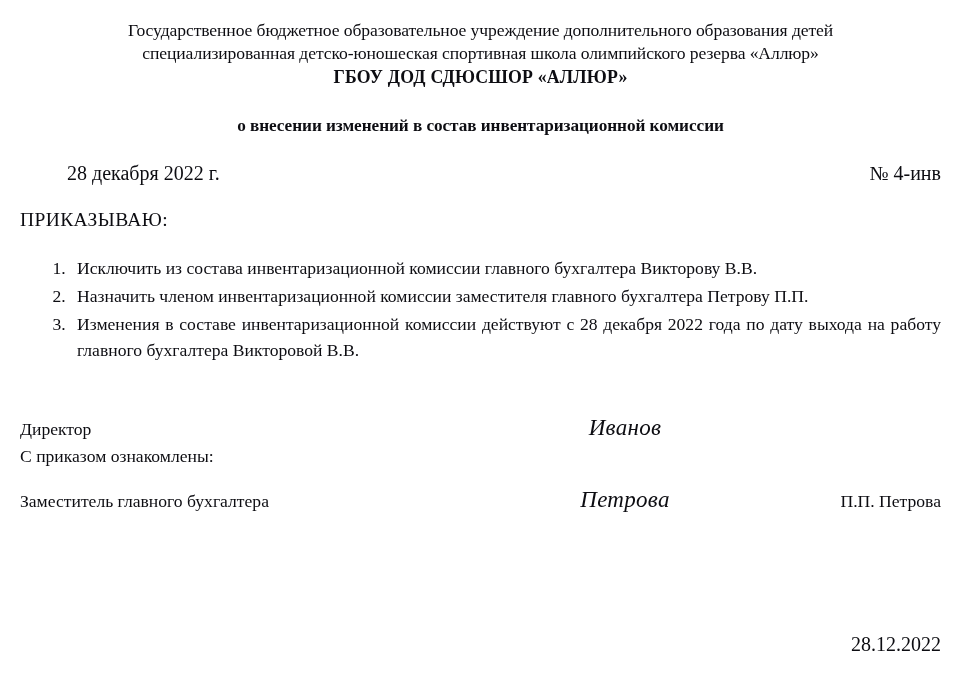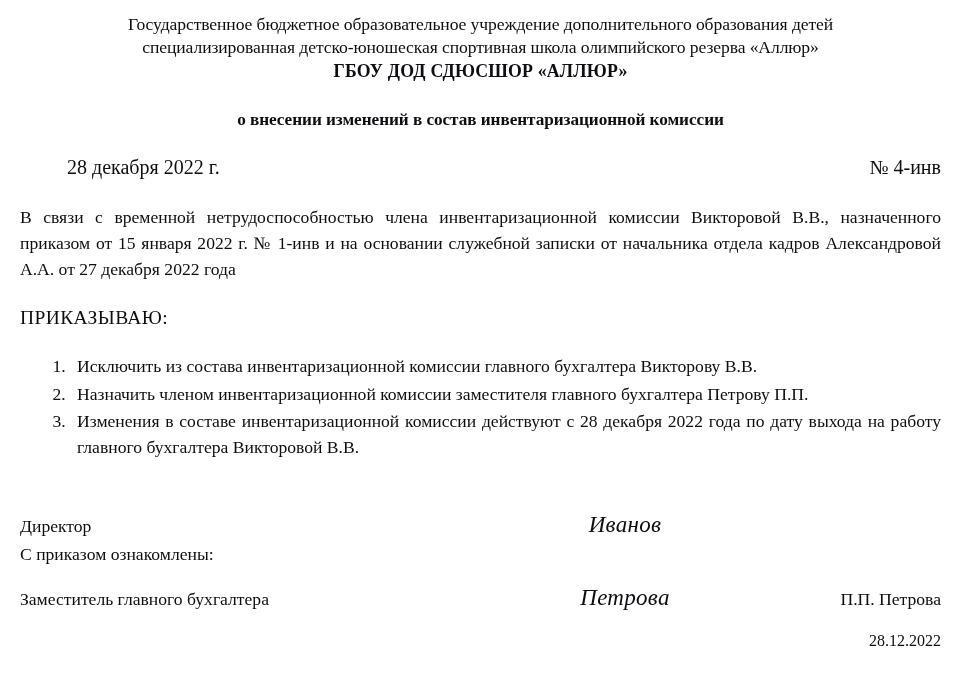--- a/index.html
+++ b/index.html
@@ -13,21 +13,21 @@
     height: 678px;
     font-family: "Liberation Serif", "DejaVu Serif", serif;
     color: #0d0d12;
     -webkit-font-smoothing: antialiased;
   }
   .page {
     position: relative;
     width: 961px;
     height: 678px;
     box-sizing: border-box;
-    padding: 0 20px;
+    padding: 6px 20px;
     overflow: hidden;
   }
 
   
   .org-header {
     text-align: center;
     padding-top: 13px;
     line-height: 1.30;
   }
   .org-line {
@@ -133,22 +133,22 @@
     line-height: 1.42;
   }
   .sign-row-second {
     margin-top: 15px;
   }
 
   
   .footer-date {
     position: absolute;
     right: 20px;
-    bottom: 28px;
-    font-size: 16px;
+    bottom: 22px;
+    font-size: 20px;
   }
 </style>
 </head>
 <body>
 
 <div class="page">
 
   <div class="org-header">
     <div class="org-line">Государственное бюджетное образовательное учреждение дополнительного образования детей</div>
     <div class="org-line">специализированная детско-юношеская спортивная школа олимпийского резерва «Аллюр»</div>
@@ -157,21 +157,20 @@
 
   <div class="doc-title-block">
     <div class="doc-subtitle">о внесении изменений в состав инвентаризационной комиссии</div>
   </div>
 
   <div class="meta-row">
     <div>28 декабря 2022 г.</div>
     <div>№ 4-инв</div>
   </div>
 
-  <div class="body-paragraph">В связи с временной нетрудоспособностью члена инвентаризационной комиссии Викторовой В.В., назначенного приказом от 15 января 2022 г. № 1-инв и на основании служебной записки от начальника отдела кадров Александровой А.А. от 27 декабря 2022 года</div>
 
   <div class="order-keyword">ПРИКАЗЫВАЮ:</div>
 
   <ol class="order-list">
     <li>Исключить из состава инвентаризационной комиссии главного бухгалтера Викторову В.В.</li>
     <li>Назначить членом инвентаризационной комиссии заместителя главного бухгалтера Петрову П.П.</li>
     <li>Изменения в составе инвентаризационной комиссии действуют с 28 декабря 2022 года по дату выхода на работу главного бухгалтера Викторовой В.В.</li>
   </ol>
 
   <div class="sign-area">

